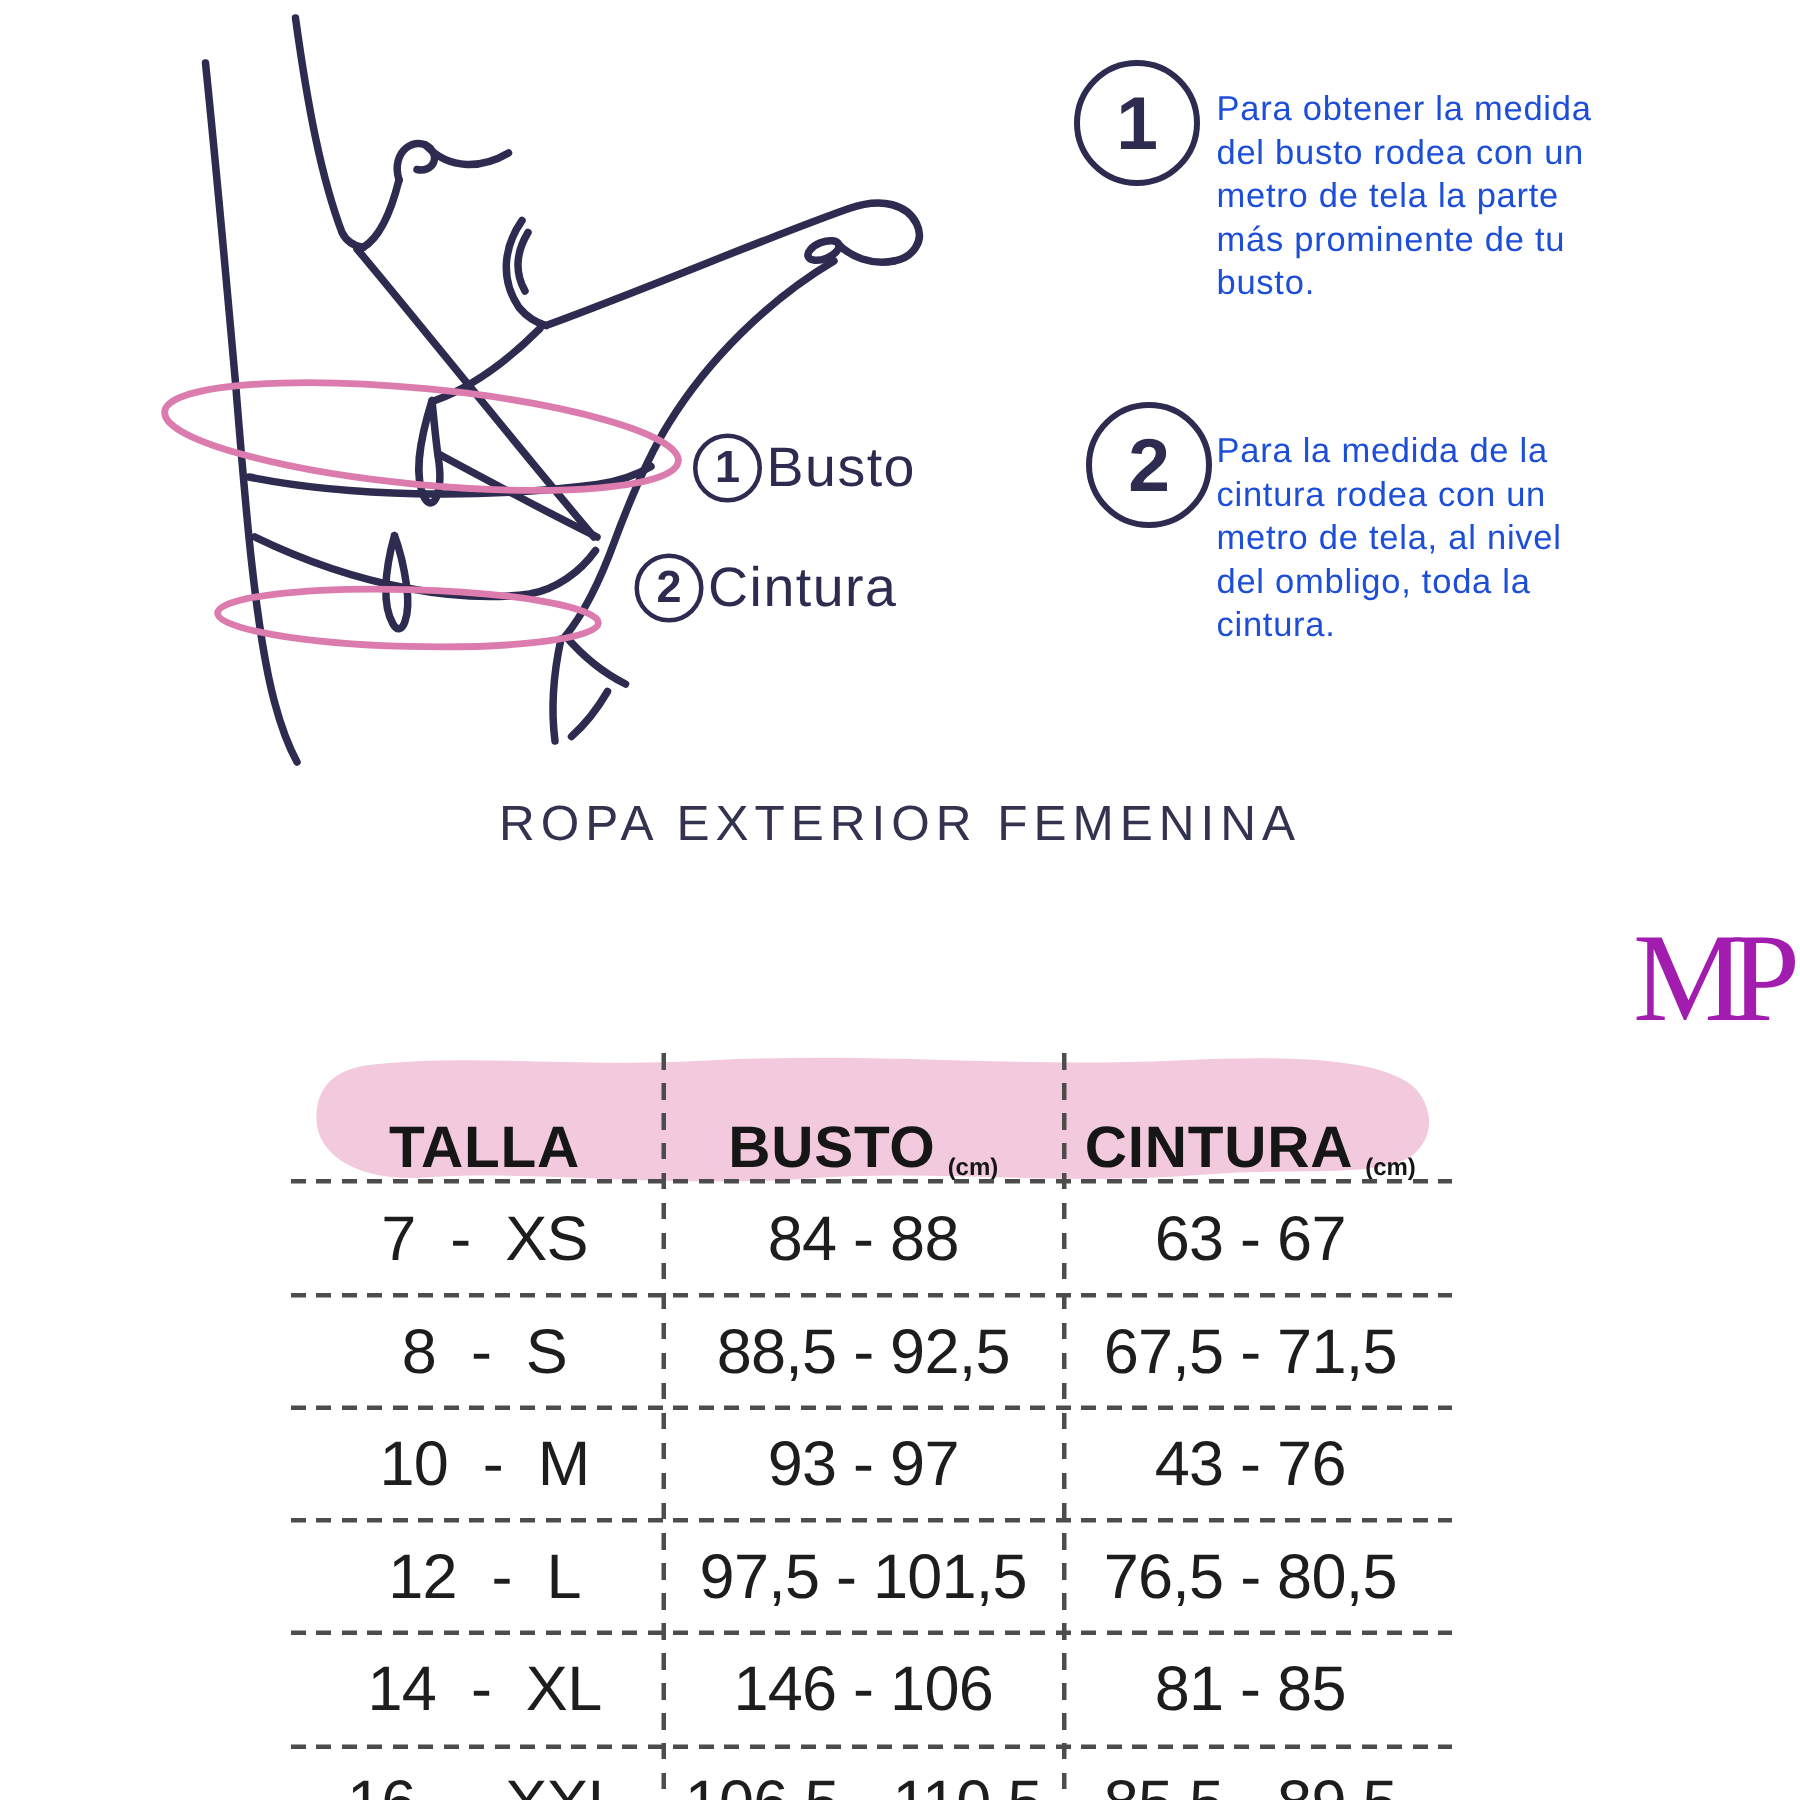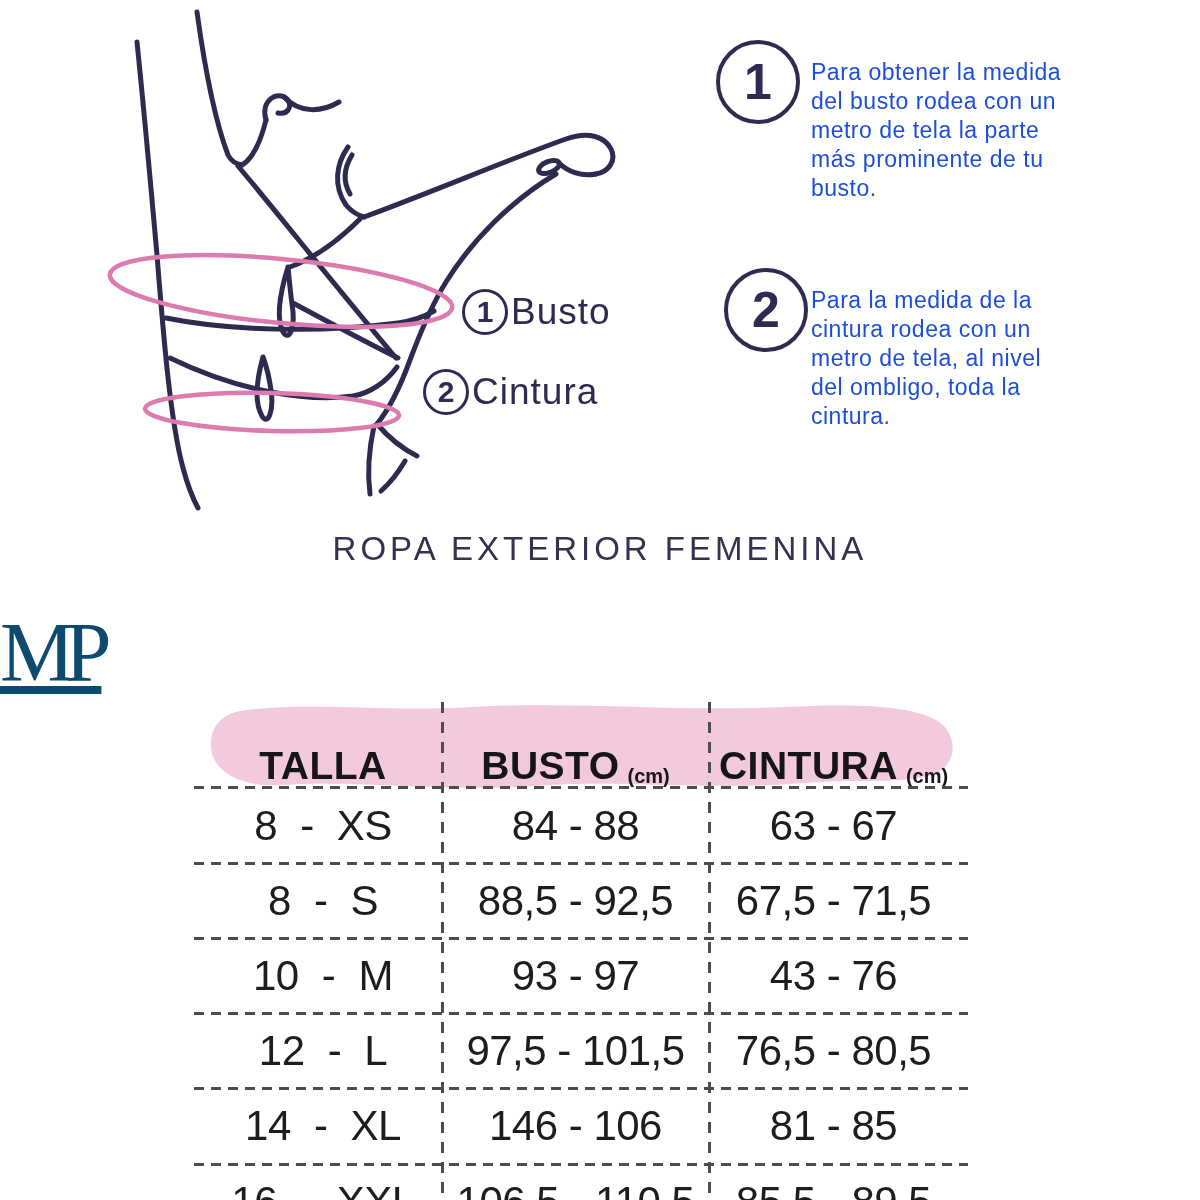--- a/index.html
+++ b/index.html
@@ -44,35 +44,35 @@
   #step2-text { left:811px; top:286px; }
 
   
   .section-title {
     position:absolute; left:0; top:530px; width:1200px;
     text-align:center; font-size:33px; letter-spacing:4px;
     color:#33324f;
   }
   .brand-logo {
     position:absolute; left:0; top:604px; width:1190px;
-    text-align:left;
+    text-align:right;
     font-family:"Liberation Serif", serif;
-    font-size:84px; letter-spacing:-10px; color:#0c4a6e;text-decoration:underline;
+    font-size:84px; letter-spacing:-10px; color:#a21caf;
   }
 
   
   .size-table { position:absolute; left:204px; top:700px; width:754px; height:520px; }
   .blob-svg { position:absolute; left:0; top:0; width:754px; height:90px; }
   .thead { position:absolute; left:0; top:0; width:754px; height:88px; display:flex; }
   .th {
     display:flex; align-items:flex-end; justify-content:center;
     font-weight:bold; color:#161616;
   }
   .th .lbl { font-size:39px; letter-spacing:0.5px; }
-  .th .unit { font-size:20px; margin-left:8px; padding-top:14px; }
+  .th .unit { font-size:16px; margin-left:8px; padding-top:14px; }
   .c1 { width:238px; } .c2 { width:267px; } .c3 { width:249px; }
 
   .v-divider {
     position:absolute; top:2px; width:3px; height:516px;
     background:repeating-linear-gradient(180deg,#4c4c4c 0 11px,transparent 11px 20px);
   }
   #vdiv-1 { left:237px; } #vdiv-2 { left:504px; }
   .h-divider {
     position:absolute; left:-10px; width:774px; height:3px;
     background:repeating-linear-gradient(90deg,#4c4c4c 0 10px,transparent 10px 17px);
@@ -157,21 +157,21 @@
   <div class="v-divider" id="vdiv-2"></div>
 
   <div class="h-divider" style="top:86px"></div>
   <div class="h-divider" style="top:162px"></div>
   <div class="h-divider" style="top:237px"></div>
   <div class="h-divider" style="top:312px"></div>
   <div class="h-divider" style="top:387px"></div>
   <div class="h-divider" style="top:463px"></div>
 
   <div class="trow" style="top:89px">
-    <div class="td size c1">8 - XS</div>
+    <div class="td size c1">7 - XS</div>
     <div class="td c2">84 - 88</div>
     <div class="td c3">63 - 67</div>
   </div>
   <div class="trow" style="top:164px">
     <div class="td size c1">8 - S</div>
     <div class="td c2">88,5 - 92,5</div>
     <div class="td c3">67,5 - 71,5</div>
   </div>
   <div class="trow" style="top:239px">
     <div class="td size c1">10 - M</div>

